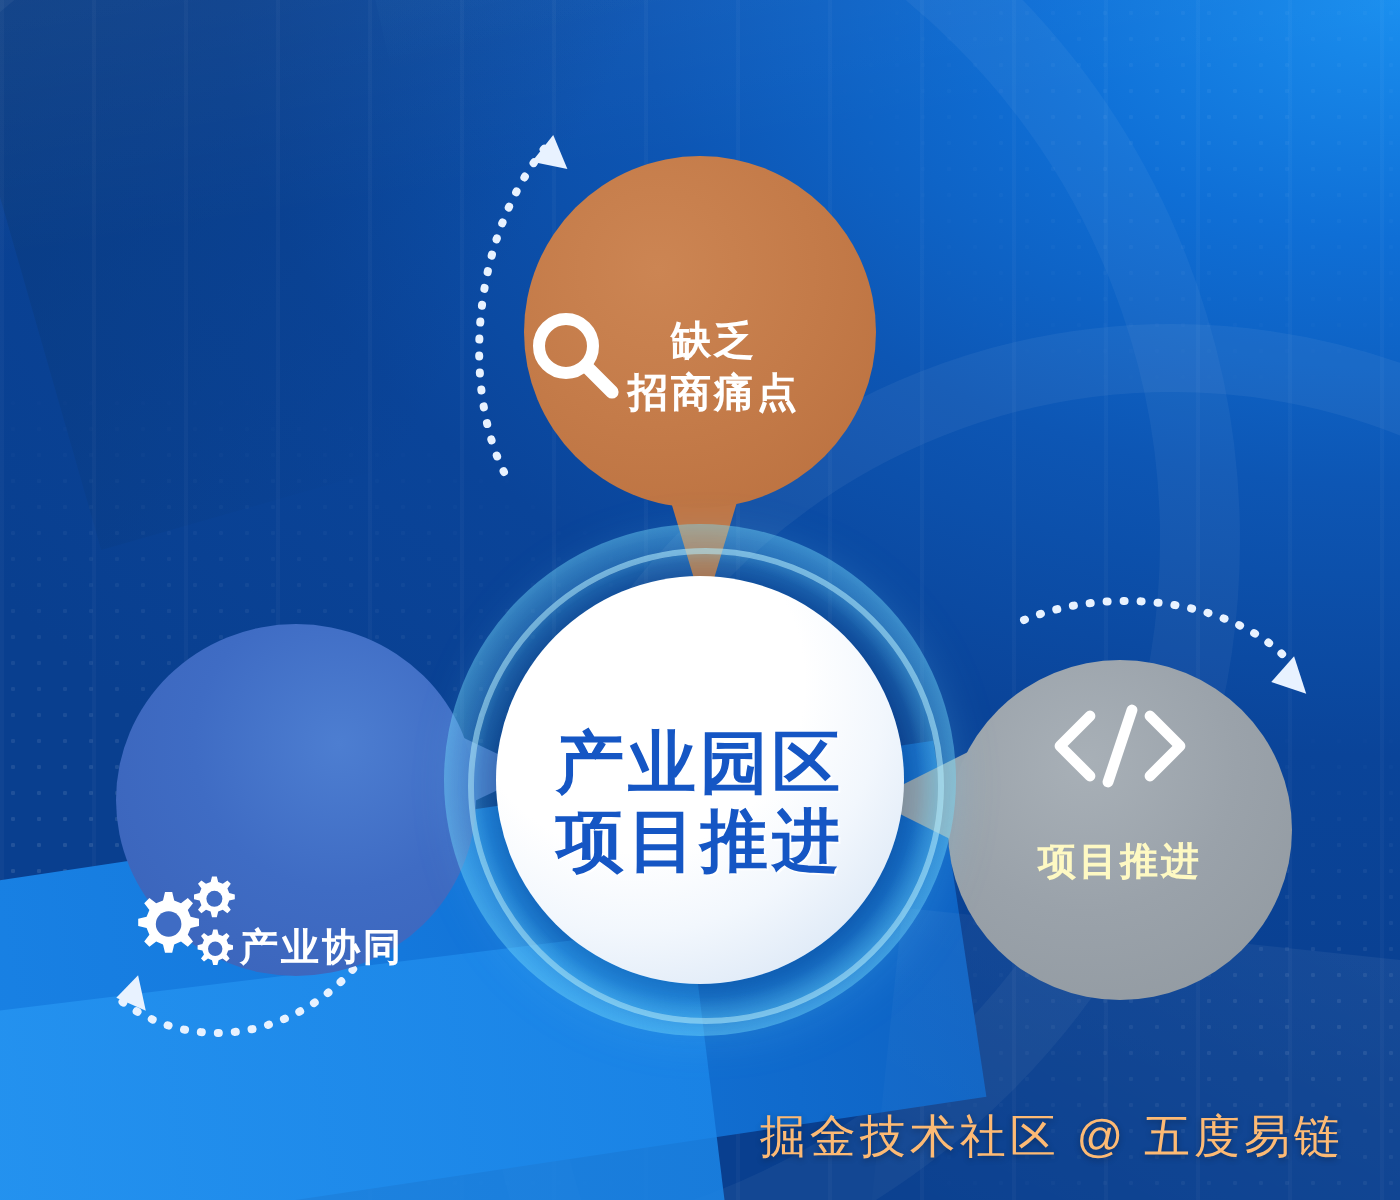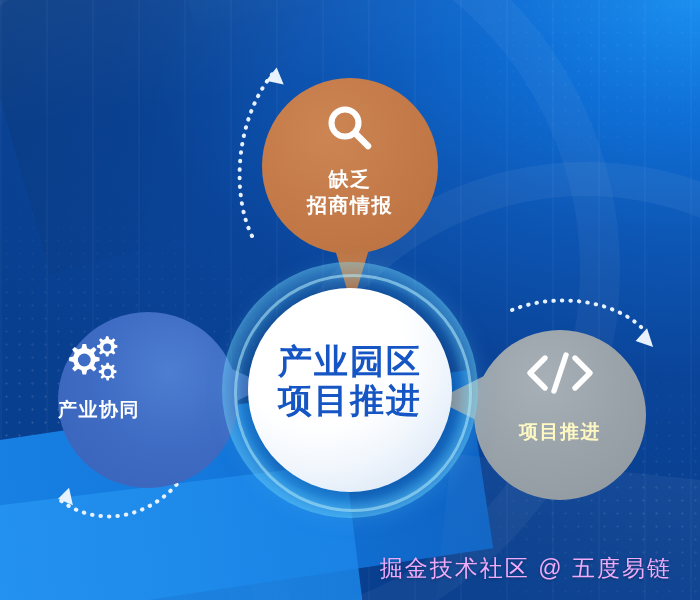--- a/index.html
+++ b/index.html
@@ -87,61 +87,61 @@
     border:3px solid rgba(170,235,255,.65);
     box-shadow:0 0 22px 6px rgba(100,215,255,.35) inset, 0 0 26px rgba(110,210,255,.35);
   }
   .center-circle{
     position:absolute;left:248px;top:288px;width:204px;height:204px;border-radius:50%;
     background:
       radial-gradient(circle at 34% 26%, #ffffff 0%, #ffffff 42%, #f2f7fd 62%, #dfeaf7 82%, #cddff1 100%);
     box-shadow:0 6px 26px rgba(0,24,60,.28);
   }
   .center-text{
-    position:absolute;left:248px;top:279px;width:204px;height:204px;
+    position:absolute;left:248px;top:300px;width:204px;height:204px;
     display:flex;flex-direction:column;align-items:center;justify-content:center;
     color:#1556c4;font-weight:800;font-size:34px;line-height:1.16;letter-spacing:2px;
     text-shadow:1px 1px 0 rgba(255,255,255,.9);
   }
   .center-text div{white-space:nowrap;}
 
   
   .pin{
     position:absolute;left:262px;top:78px;width:176px;height:176px;
     background:radial-gradient(circle at 38% 32%, #cc8553 0%, #c47b49 48%, #b96f3e 100%);
     border-radius:50% 50% 50% 50%;
   }
   .pin-tip{
     position:absolute;left:322px;top:206px;width:0;height:0;
     border-left:30px solid transparent;border-right:30px solid transparent;
     border-top:100px solid #c07645;
   }
   .pin-content{
     position:absolute;left:262px;top:78px;width:176px;height:176px;
-    display:flex;flex-direction:column;align-items:center;justify-content:flex-start;
+    display:flex;flex-direction:row;align-items:center;justify-content:flex-start;
     padding-top:24px;box-sizing:border-box;
   }
   .pin-content .node-text{
     margin-top:12px;text-align:center;color:#fff;font-weight:700;font-size:20px;line-height:1.3;letter-spacing:1.5px;
   }
 
   
   .blob-left{
     position:absolute;left:58px;top:312px;width:180px;height:176px;
     background:radial-gradient(circle at 62% 34%, #4d7ed1 0%, #3f6cc4 45%, #3a62b8 100%);
     border-radius:50% 50% 50% 50%;
   }
   .blob-left-tip{
     position:absolute;left:196px;top:352px;width:0;height:0;
     border-top:34px solid transparent;border-bottom:34px solid transparent;
     border-left:72px solid #4472c6;
   }
   .blob-left-content{
     position:absolute;left:58px;top:312px;width:180px;height:176px;
-    display:flex;flex-direction:column;align-items:flex-start;justify-content:flex-start;
+    display:flex;flex-direction:row;align-items:flex-end;justify-content:flex-start;
     padding-top:22px;box-sizing:border-box;
   }
   .blob-left-content .node-text{
     margin-top:12px;text-align:center;color:#fff;font-weight:700;font-size:19px;line-height:1.3;letter-spacing:1.5px;
   }
 
   
   .blob-right{
     position:absolute;left:474px;top:330px;width:172px;height:170px;
     background:radial-gradient(circle at 40% 30%, #a8b0b7 0%, #9aa2aa 48%, #90989f 100%);
@@ -159,21 +159,21 @@
   }
   .blob-right-content .node-text{
     margin-top:24px;text-align:center;color:#fef9c3;font-weight:700;font-size:19px;line-height:1.3;letter-spacing:1.5px;
   }
 
   .icon-wrap{display:block;line-height:0;}
 
   
   .watermark{
     position:absolute;right:28px;bottom:16px;
-    color:#f0abfc;font-size:23px;letter-spacing:2px;font-weight:400;
+    color:#fdba74;font-size:23px;letter-spacing:2px;font-weight:400;
     text-shadow:0 1px 3px rgba(0,0,0,.3);
     white-space:nowrap;
   }
 </style>
 </head>
 <body>
 
 <div id="stage">
 
   <div class="bg-base"></div>
@@ -244,21 +244,21 @@
     <span class="icon-wrap">
       <svg width="52" height="52" viewBox="0 0 52 52">
         <g stroke="#ffffff" fill="none" stroke-linecap="round">
           <circle cx="21" cy="21" r="13.5" stroke-width="6"></circle>
           <line x1="31.5" y1="31.5" x2="44" y2="44" stroke-width="6.6"></line>
         </g>
       </svg>
     </span>
     <div class="node-text">
       <div>缺乏</div>
-      <div>招商情报</div>
+      <div>招商痛点</div>
     </div>
   </div>
 
   <div class="center-glow"></div>
   <div class="center-ring"></div>
   <div class="center-circle"></div>
   <div class="center-text">
     <div>产业园区</div>
     <div>项目推进</div>
   </div>

